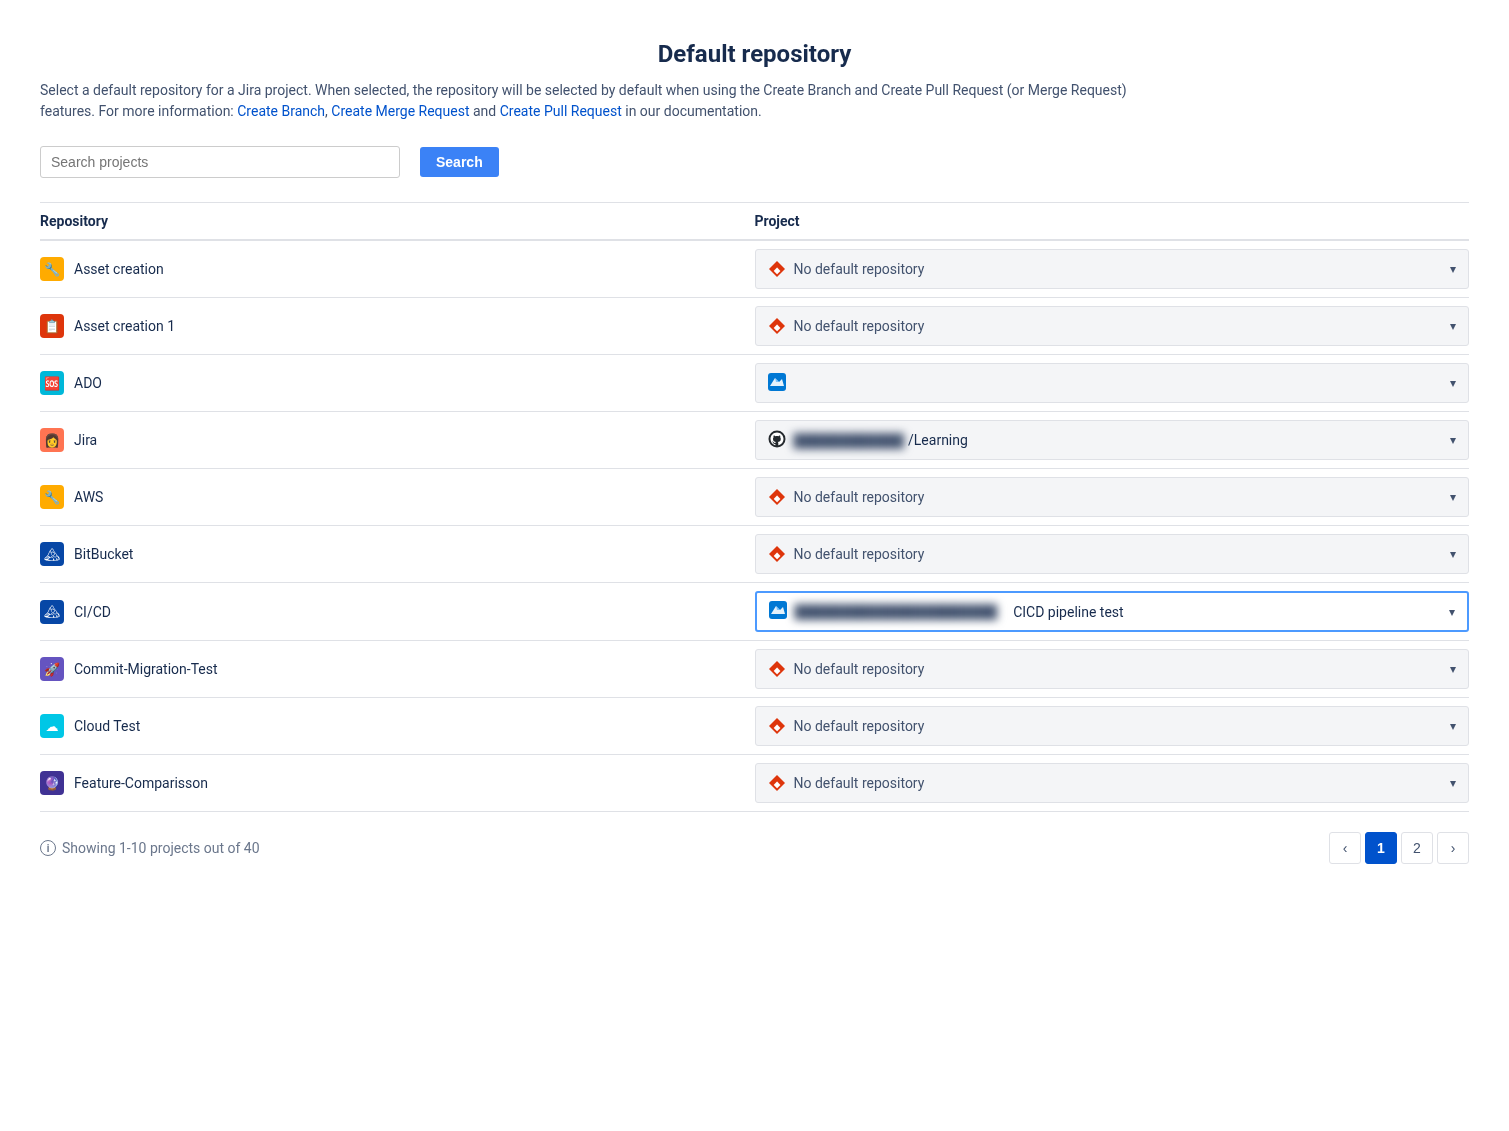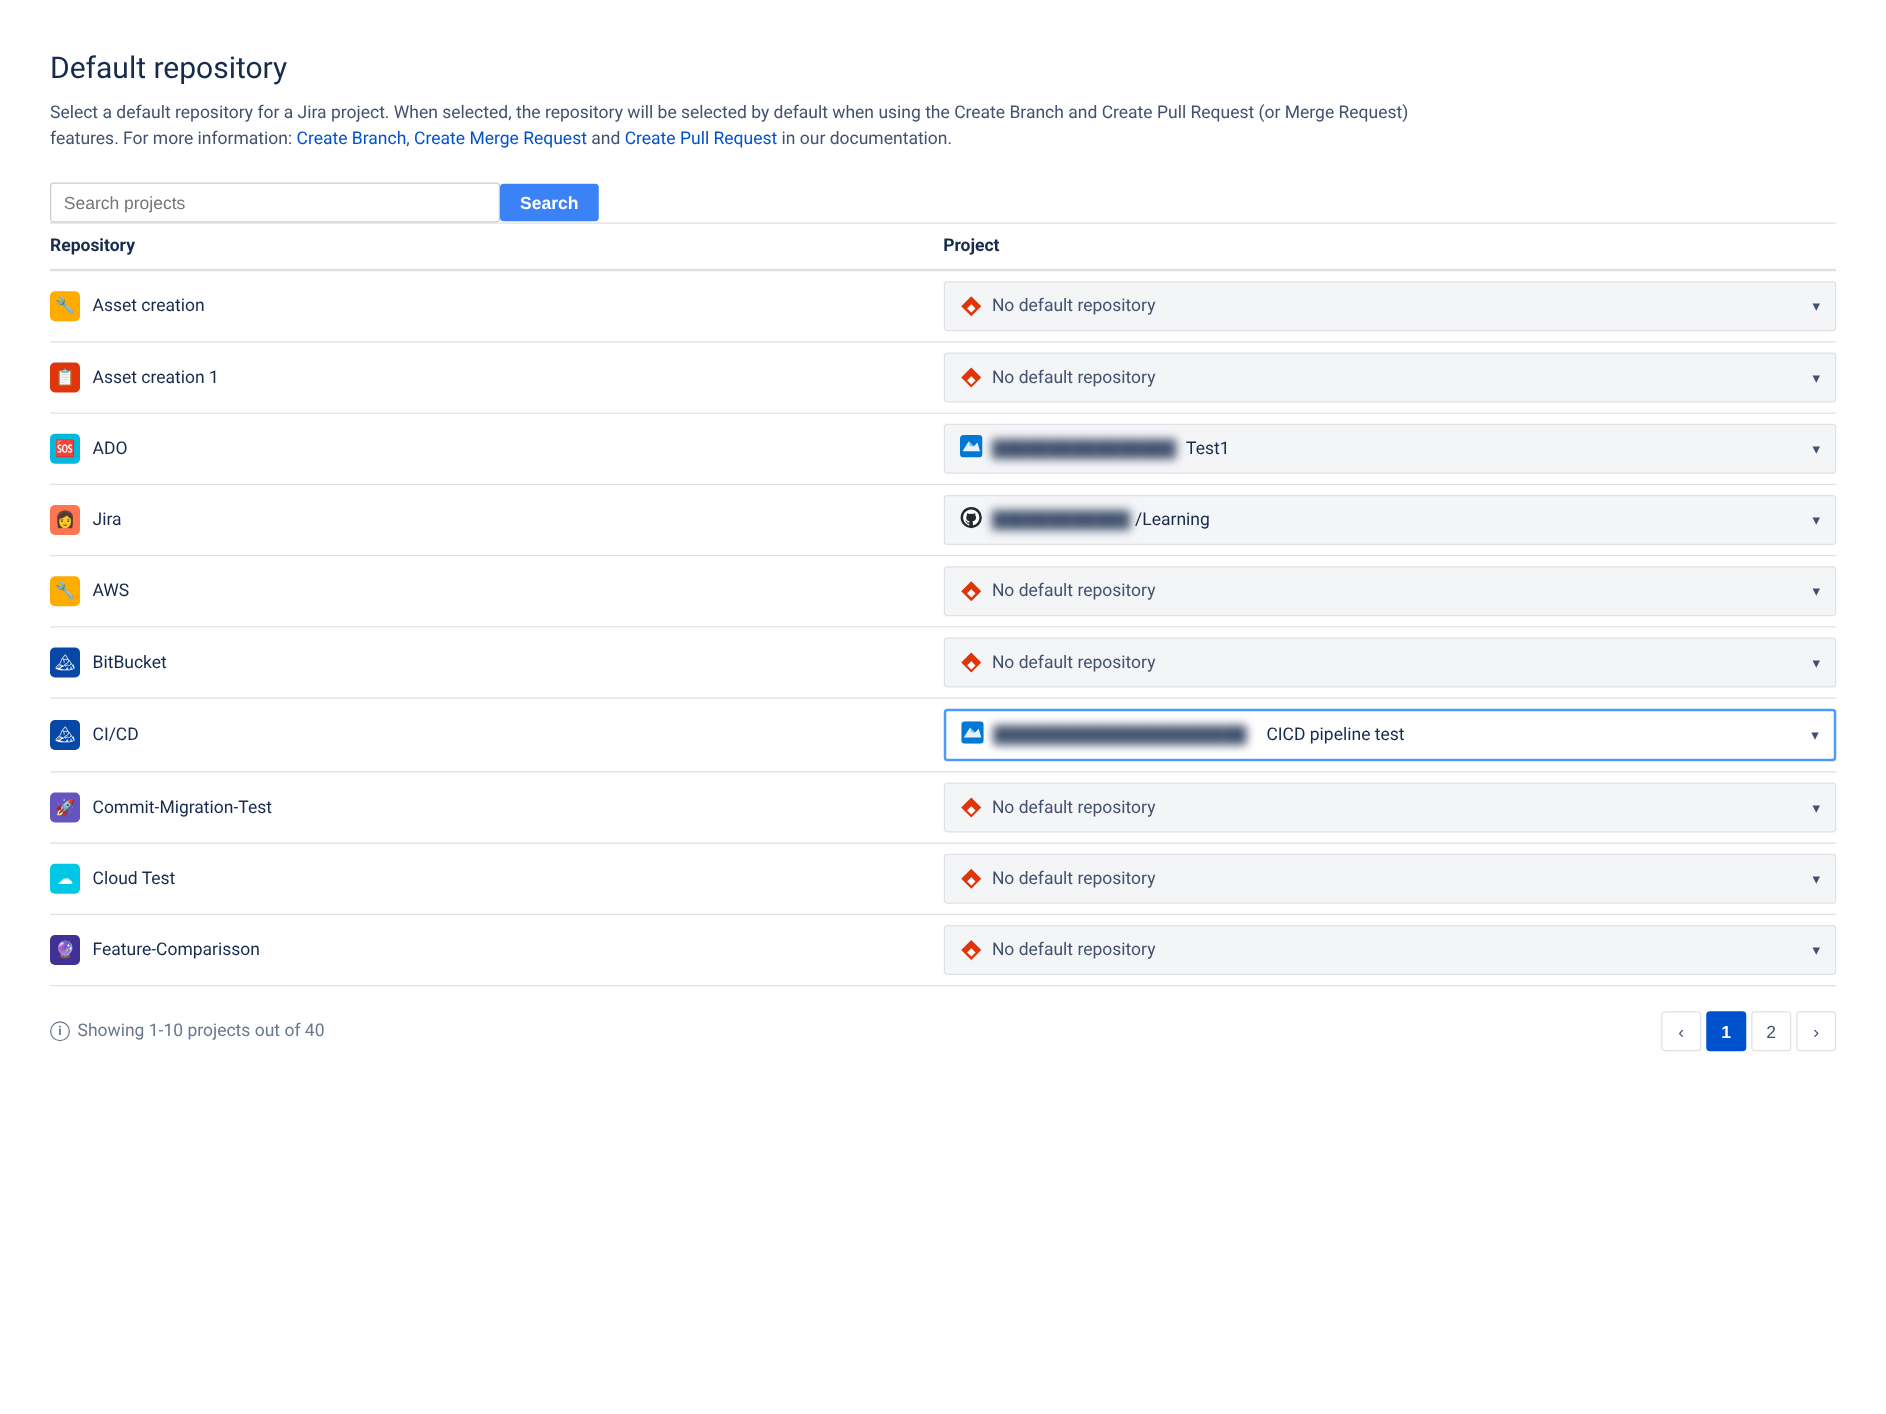--- a/index.html
+++ b/index.html
@@ -5,38 +5,40 @@
     * { box-sizing: border-box; margin: 0; padding: 0; }
     body {
       font-family: -apple-system, BlinkMacSystemFont, "Segoe UI", Roboto, Arial, sans-serif;
       font-size: 14px;
       color: #172b4d;
       background: #fff;
       padding: 40px 40px;
     }
     .page-title {
       font-size: 24px;
-      font-weight: 400;
+      font-weight: 700;
       margin-bottom: 12px;
       color: #172b4d;
+      text-align: center;
     }
     .description {
       color: #42526e;
       font-size: 14px;
       line-height: 1.5;
       margin-bottom: 24px;
       max-width: 1100px;
     }
     .description a {
       color: #0052cc;
       text-decoration: none;
     }
     .search-bar {
       display: flex;
-      gap: 0;
+      gap: 20px;
+      margin-bottom: 24px;
       align-items: center;
     }
     .search-input {
       width: 360px;
       padding: 7px 10px;
       border: 1px solid #ccc;
       border-radius: 3px;
       font-size: 14px;
       color: #172b4d;
       outline: none;
@@ -261,24 +263,20 @@
       <span>ADO</span>
     </div>
     <div class="repo-cell">
       <div class="repo-select">
     <div class="repo-select-inner">
       <span><svg class="azure-icon" viewBox="0 0 18 18" xmlns="http://www.w3.org/2000/svg">
     <rect width="18" height="18" rx="3" fill="#0078d4"></rect>
     <path d="M2 13 L7 5 L11 9 L14 6 L16 13 Z" fill="white" opacity="0.9"></path>
     <path d="M7 5 L11 9 L8 9 Z" fill="#50b0ff" opacity="0.7"></path>
   </svg></span>
-      <div style="display:flex;align-items:center;gap:4px;flex:1;">
-                <span class="blurred-text">████████████████</span>
-                  <span style="margin-left:4px;">Test1</span>
-              </div>
     </div>
     <span class="chevron-icon">▾</span>
   </div>
     </div>
   </div>
       <div class="table-row">
     <div class="project-cell">
       <div class="project-icon" style="background:#ff7452; color:white; font-size:13px;">👩</div>
       <span>Jira</span>
     </div>

